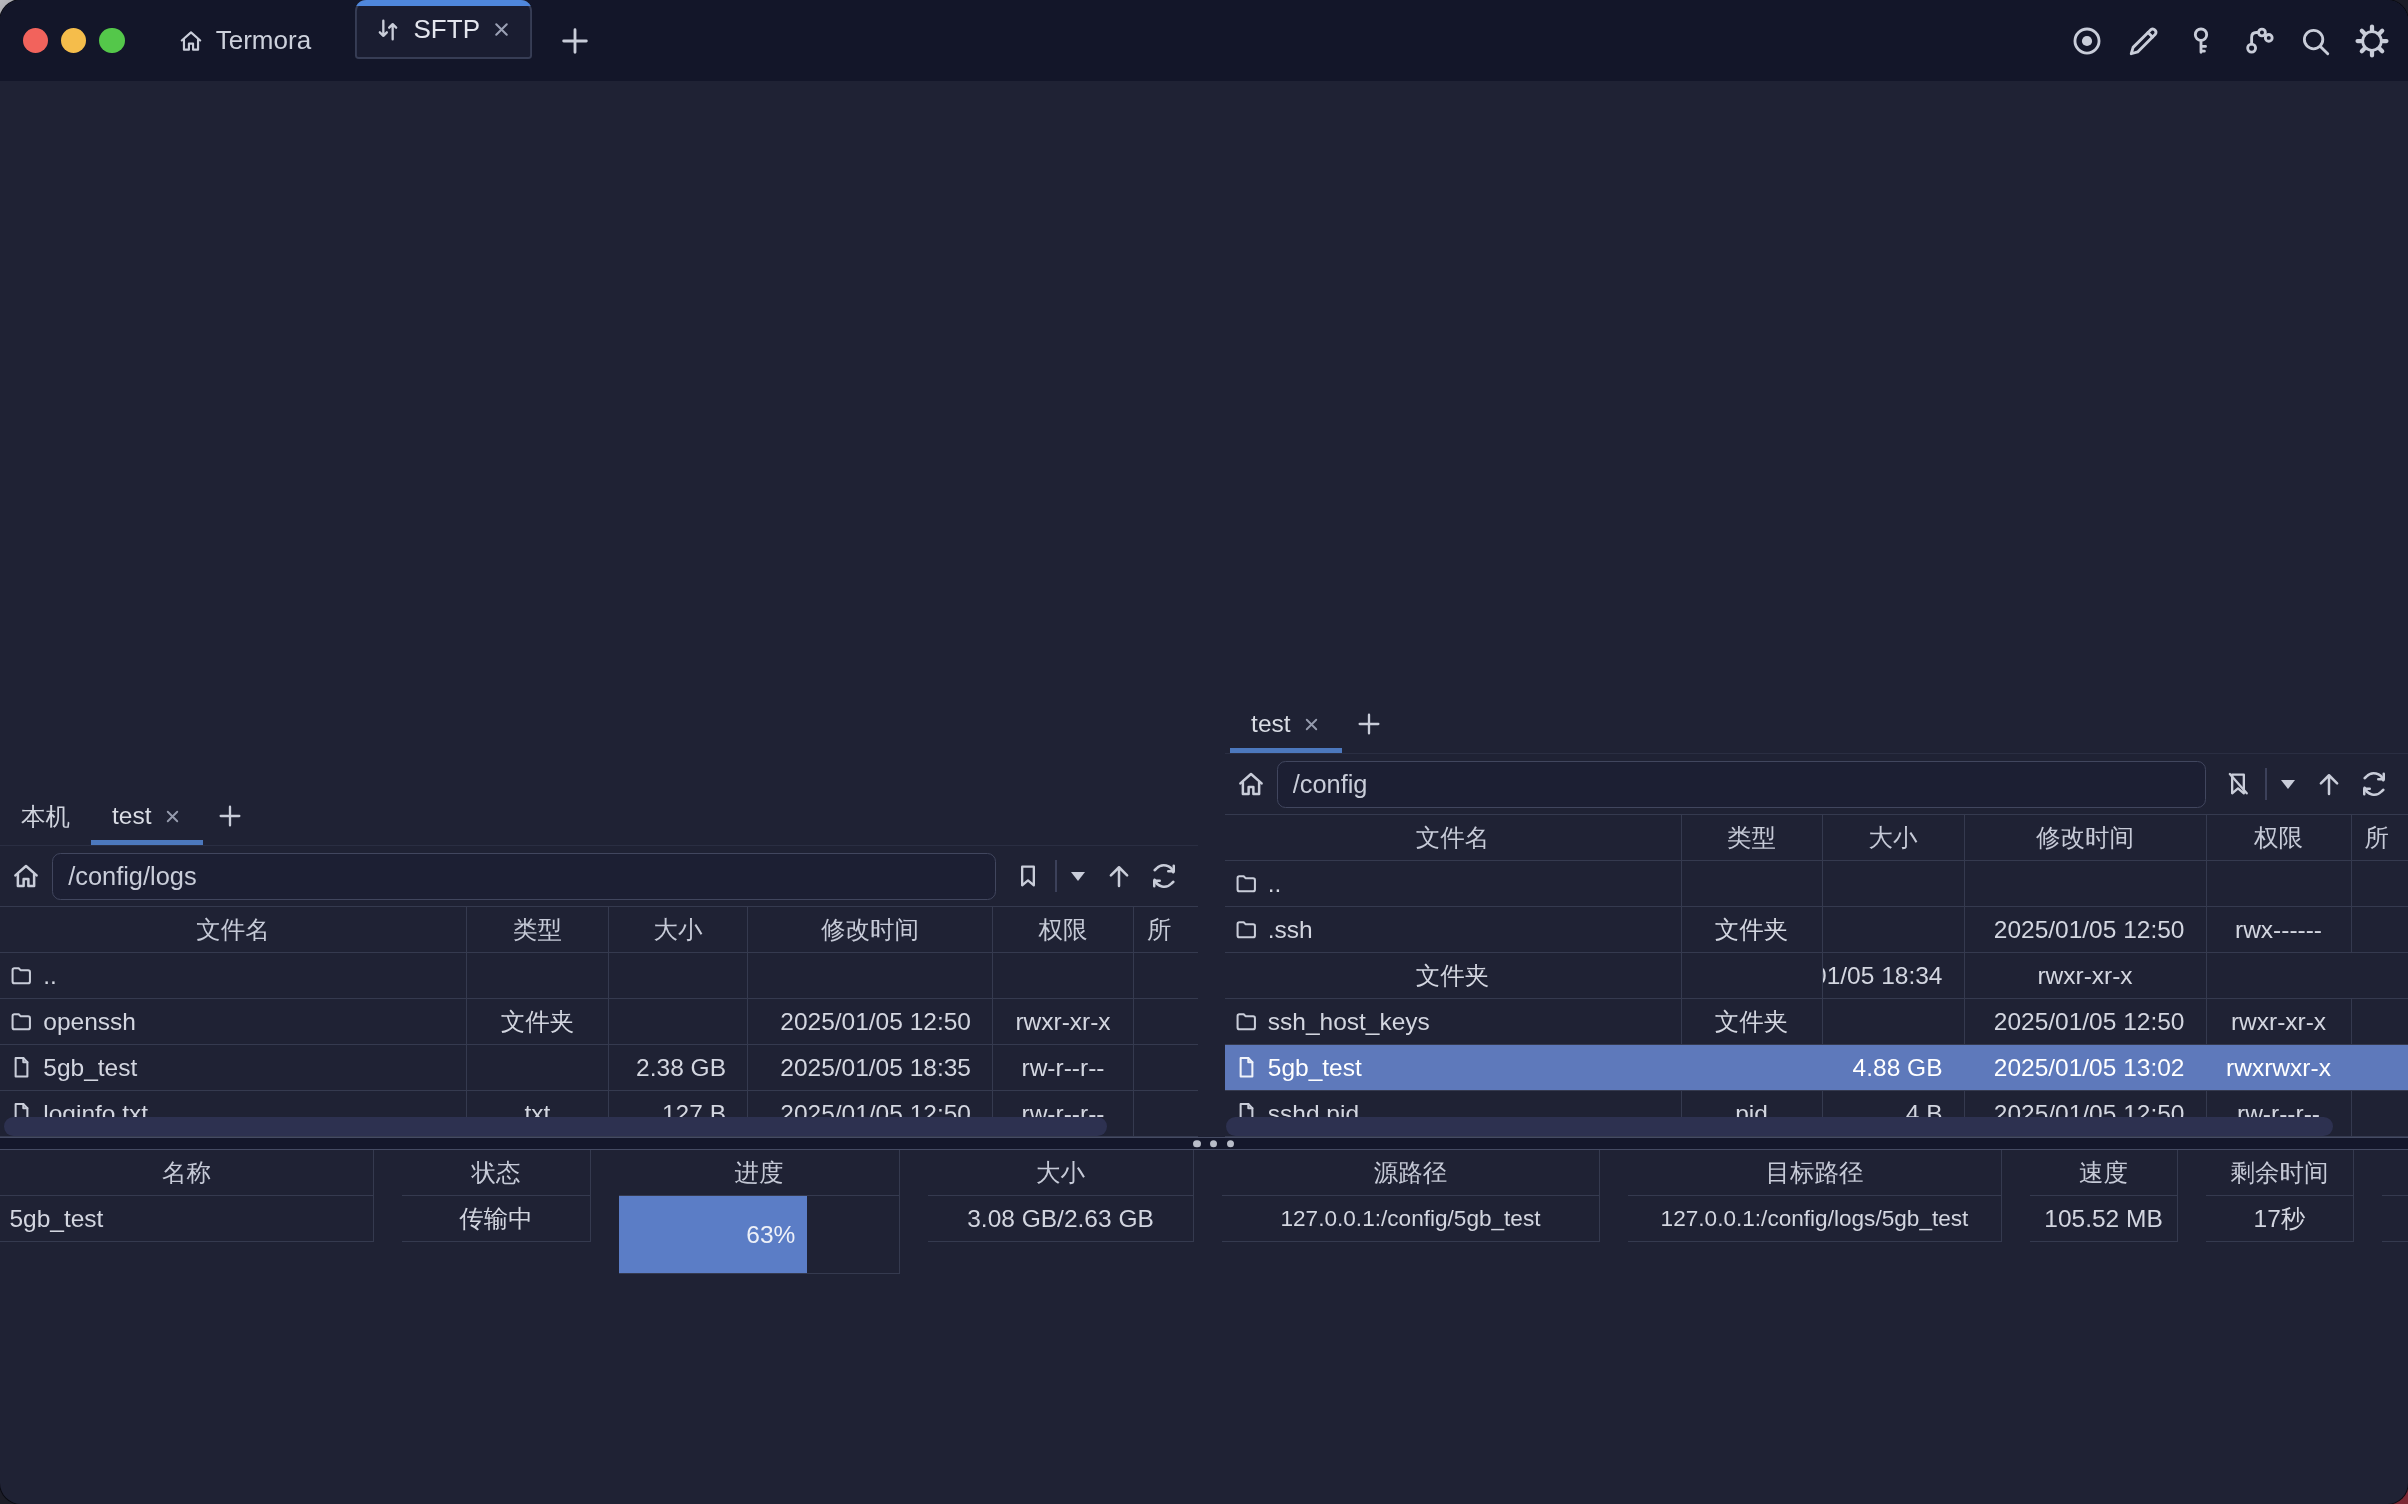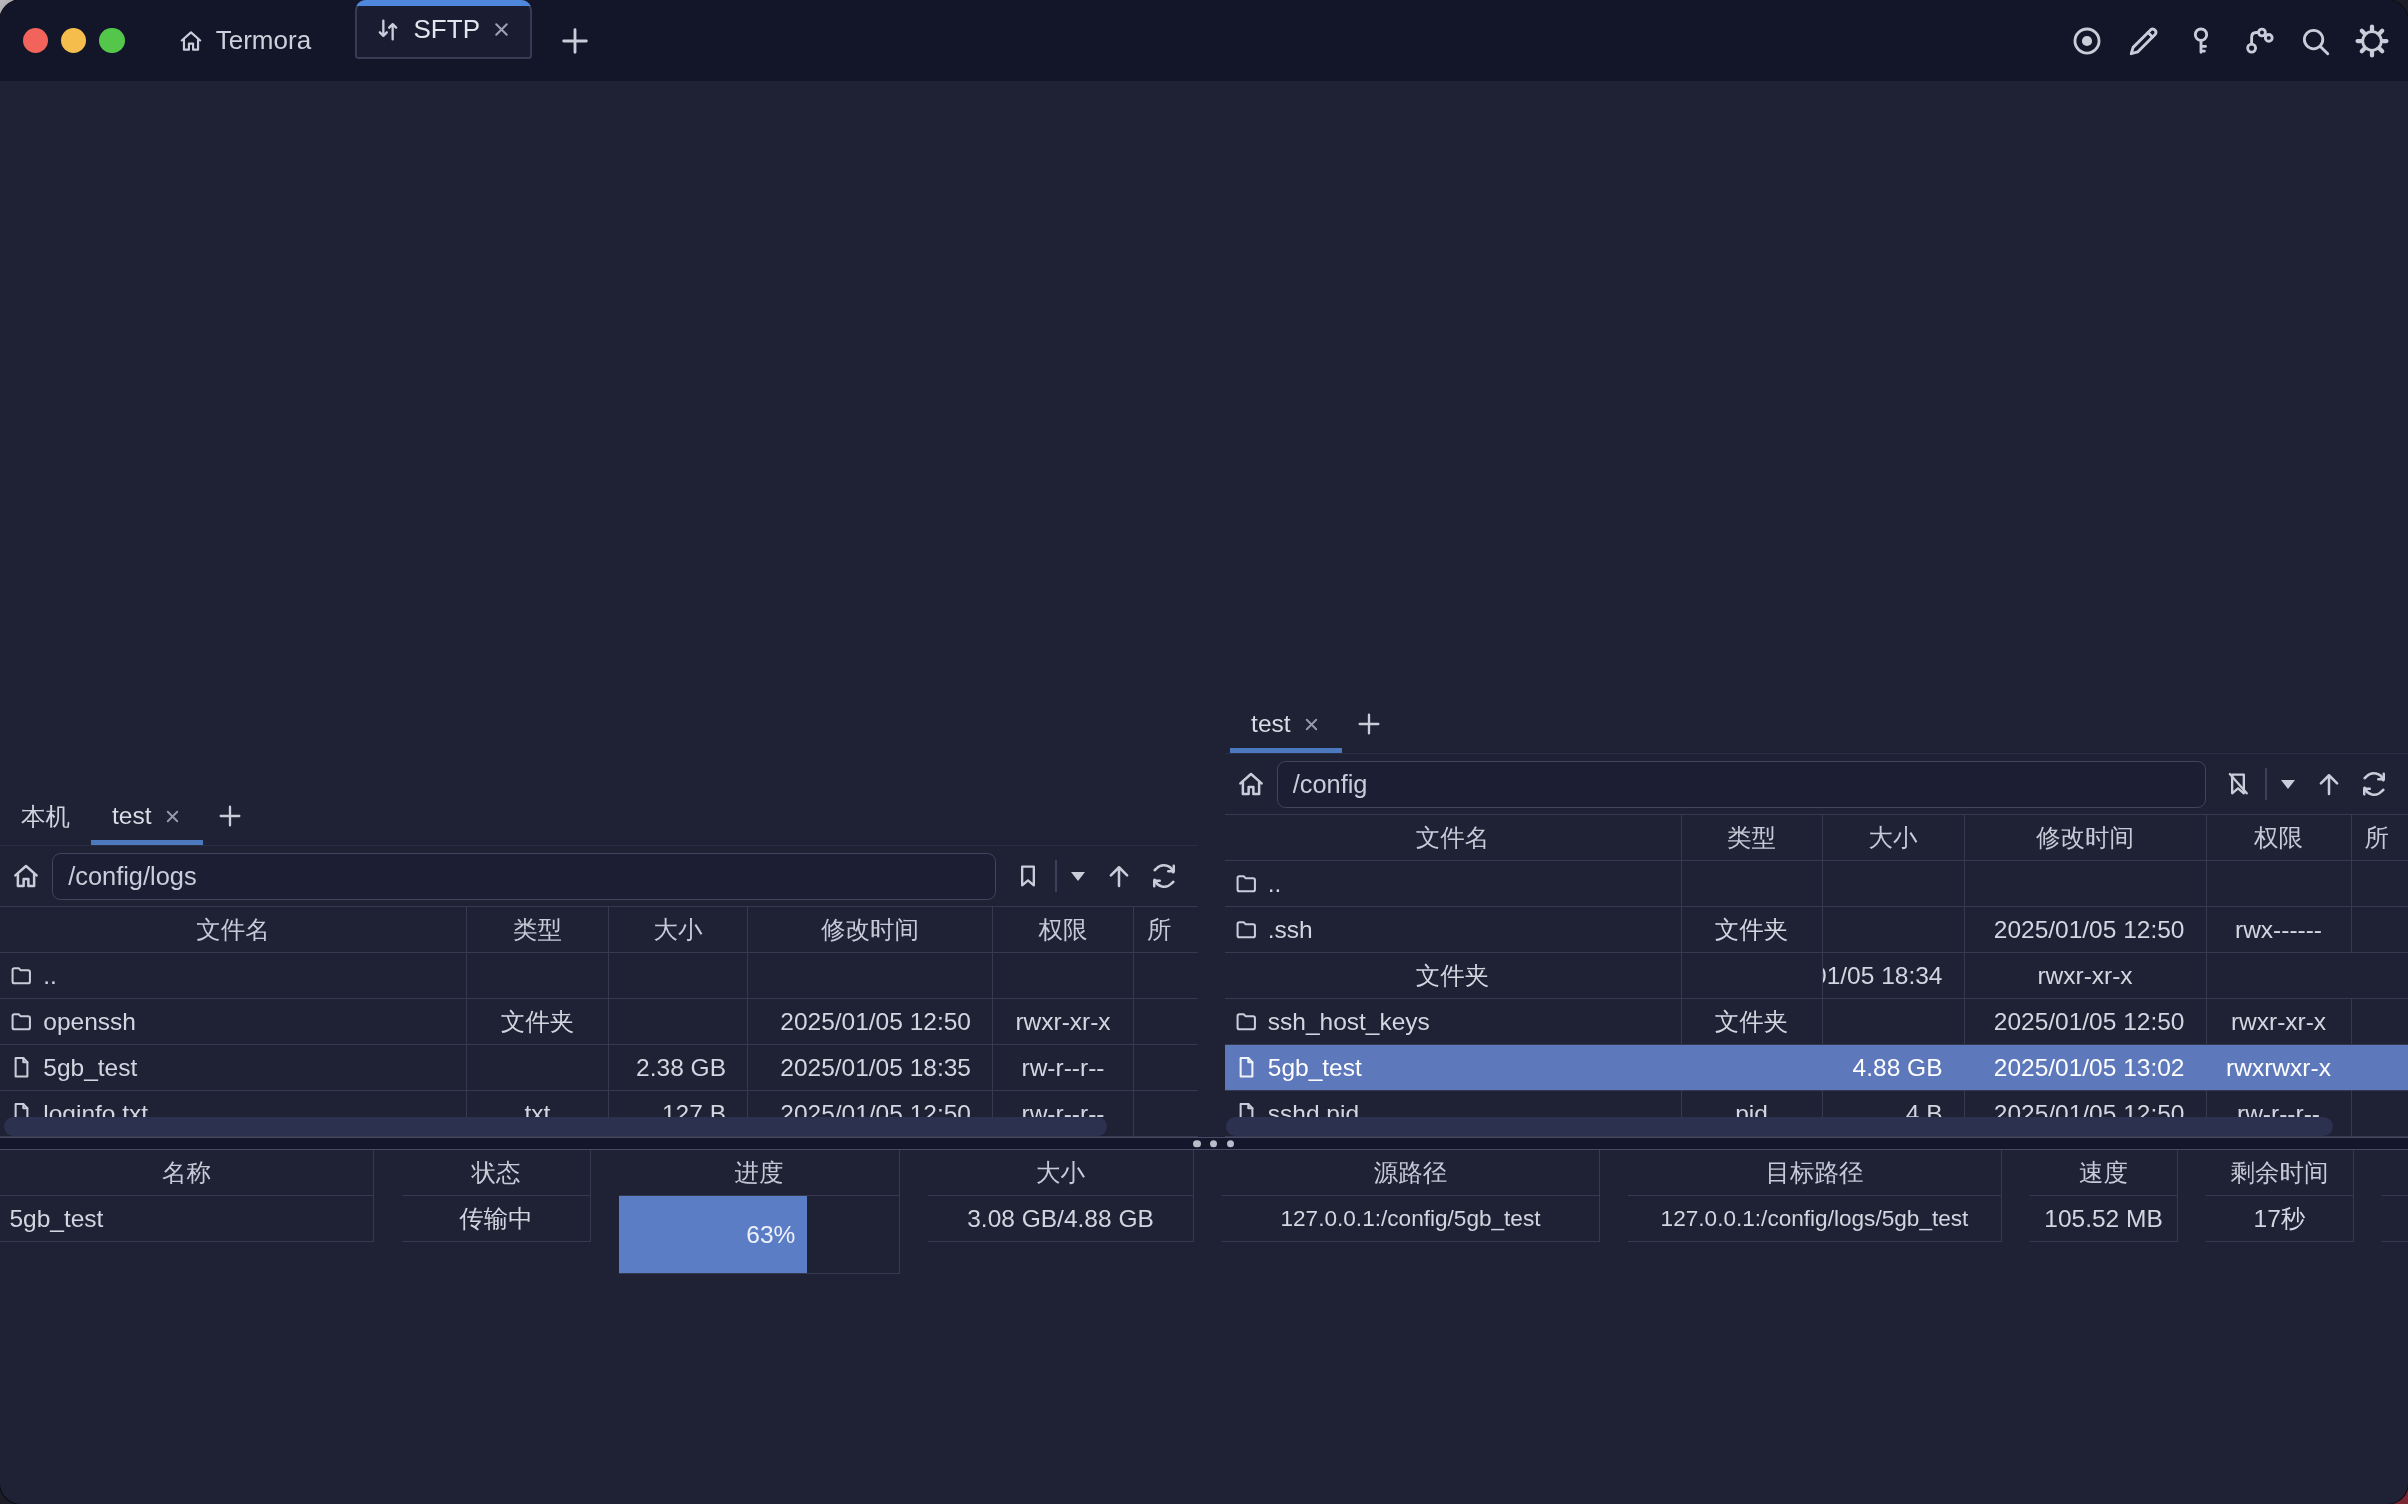--- a/index.html
+++ b/index.html
@@ -455,21 +455,21 @@
       <div class="tc"></div>
     </div>
     <div class="t-grid t-row">
       <div class="tc tname">5gb_test</div>
       <div class="tc">传输中</div>
       <div class="tc tprog">
         <span class="prog-fill" style="width: 63%;">
           <span>63%</span>
         </span>
       </div>
-      <div class="tc">3.08 GB/4.88 GB</div>
+      <div class="tc">3.08 GB/2.63 GB</div>
       <div class="tc tpath">127.0.0.1:/config/5gb_test</div>
       <div class="tc tpath">127.0.0.1:/config/logs/5gb_test</div>
       <div class="tc">105.52 MB</div>
       <div class="tc">17秒</div>
       <div class="tc"></div>
     </div>
     <div class="t-rest"></div>
   </div>
 
 </div>

